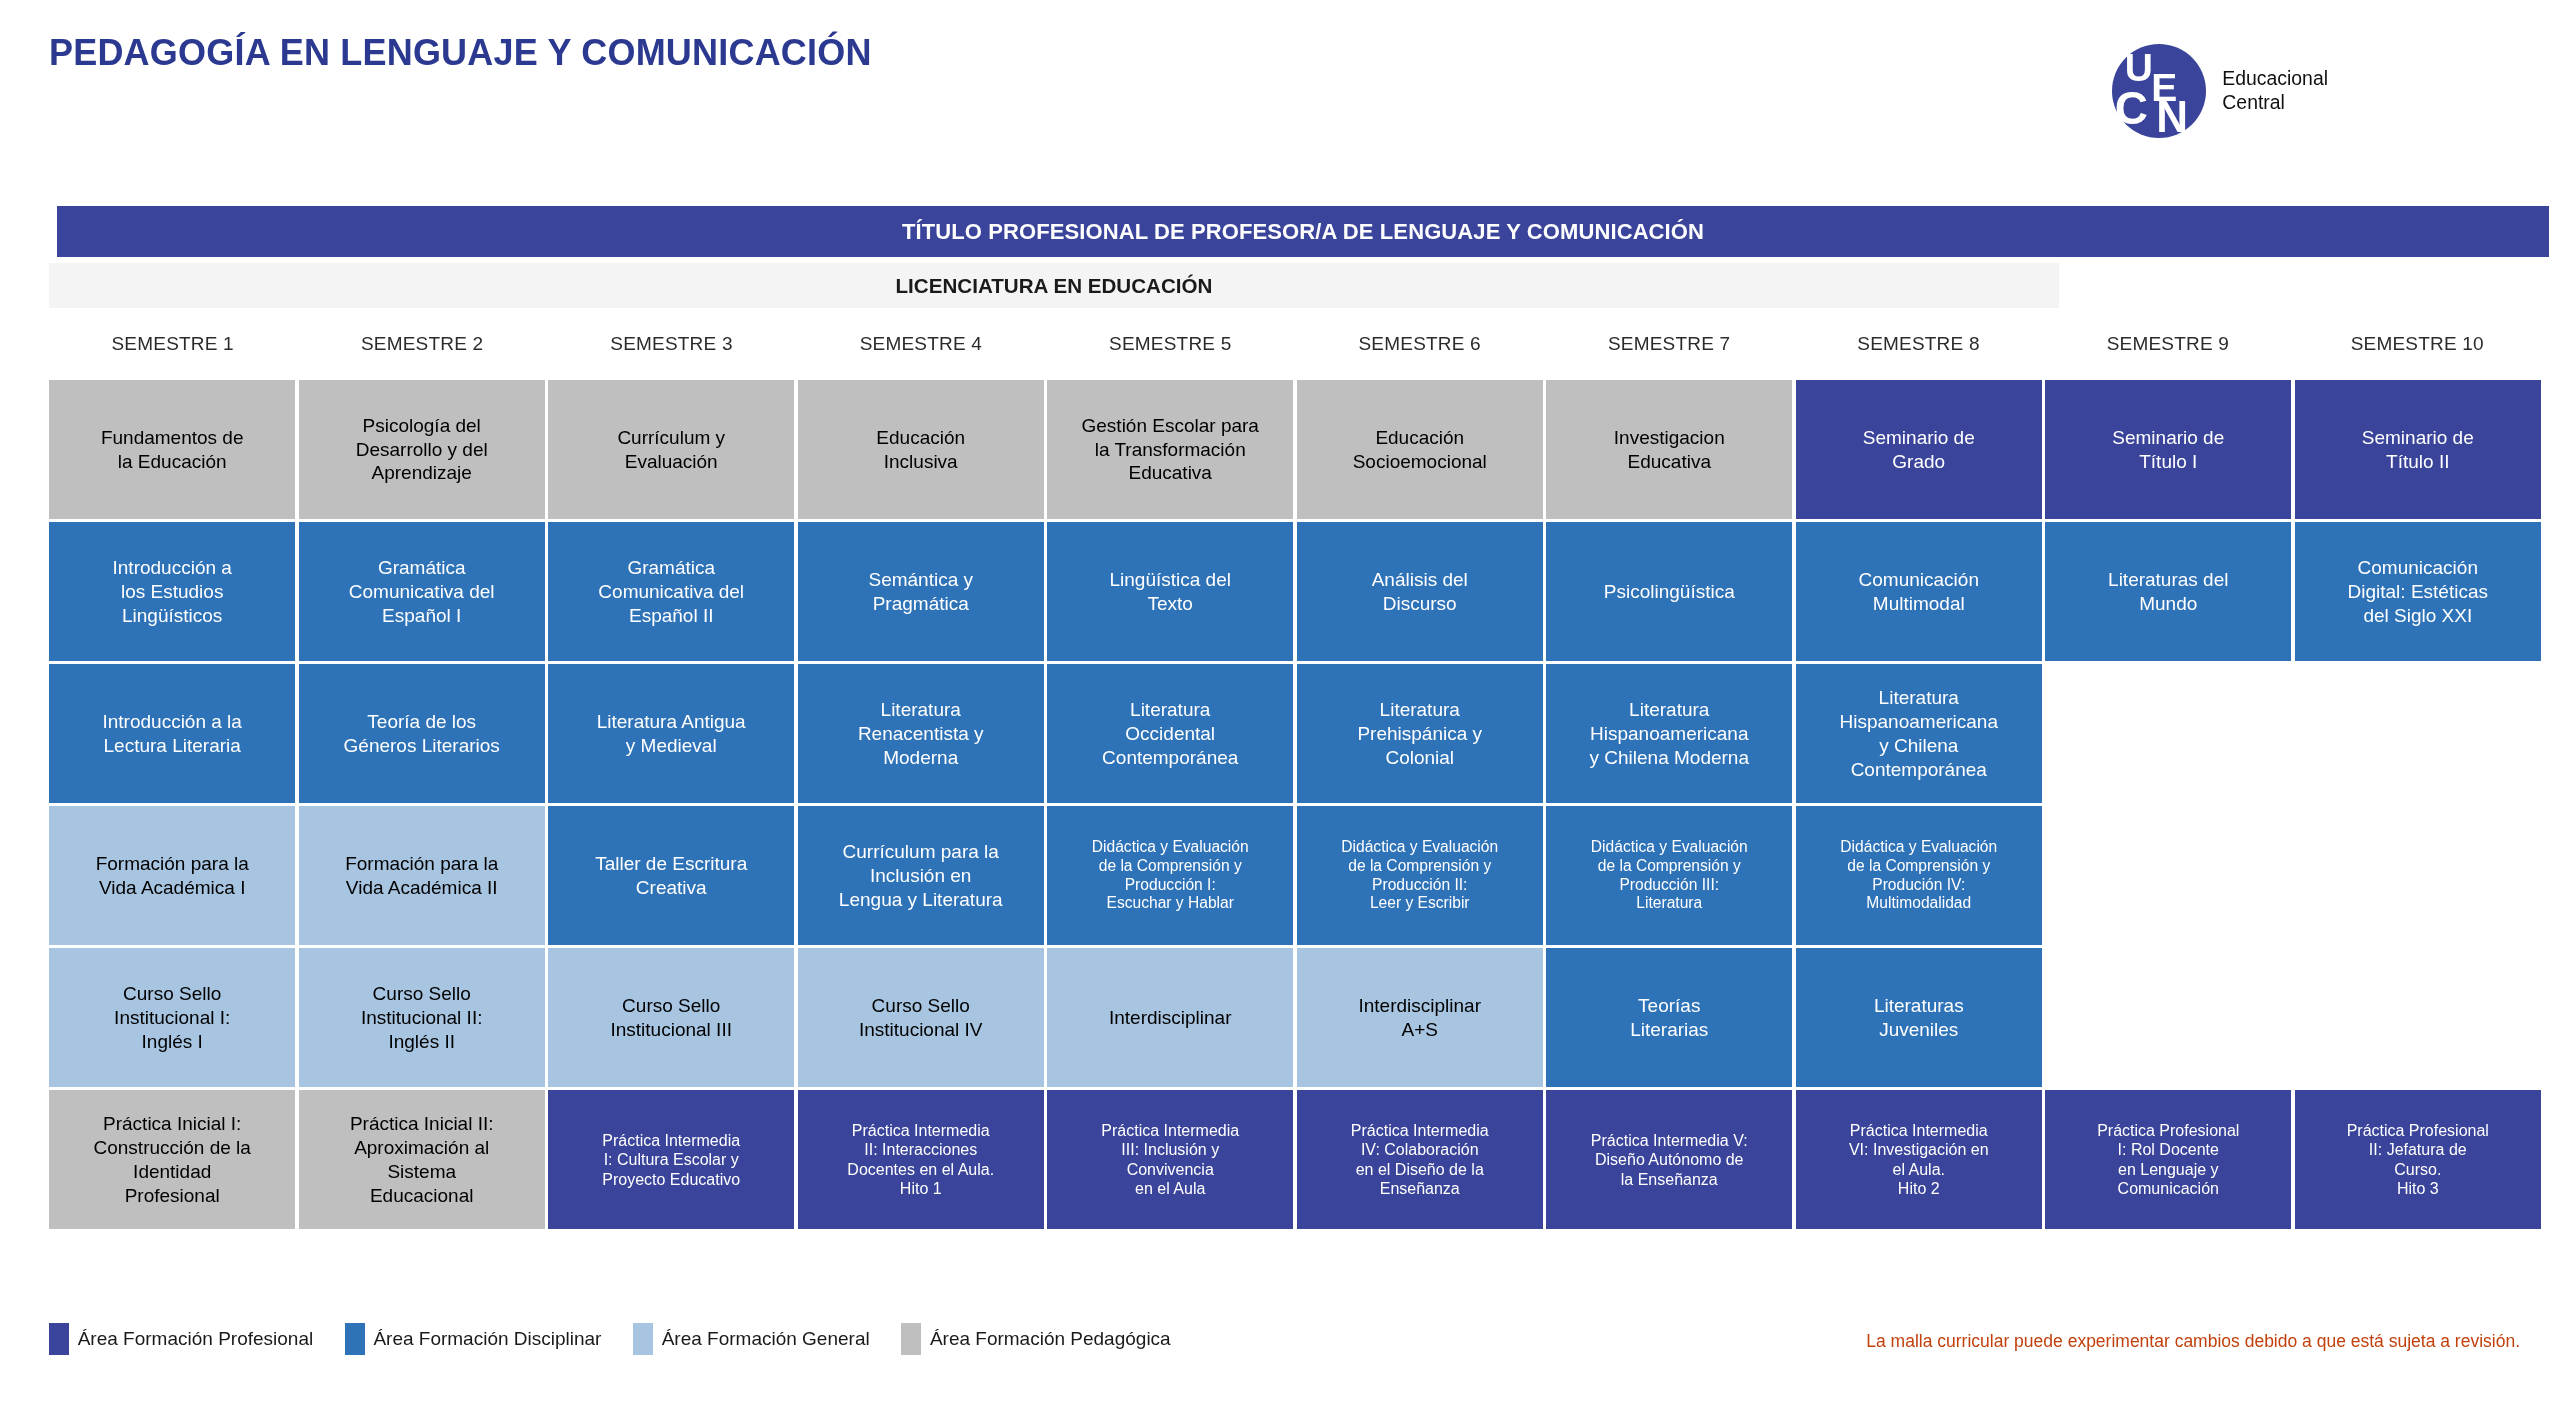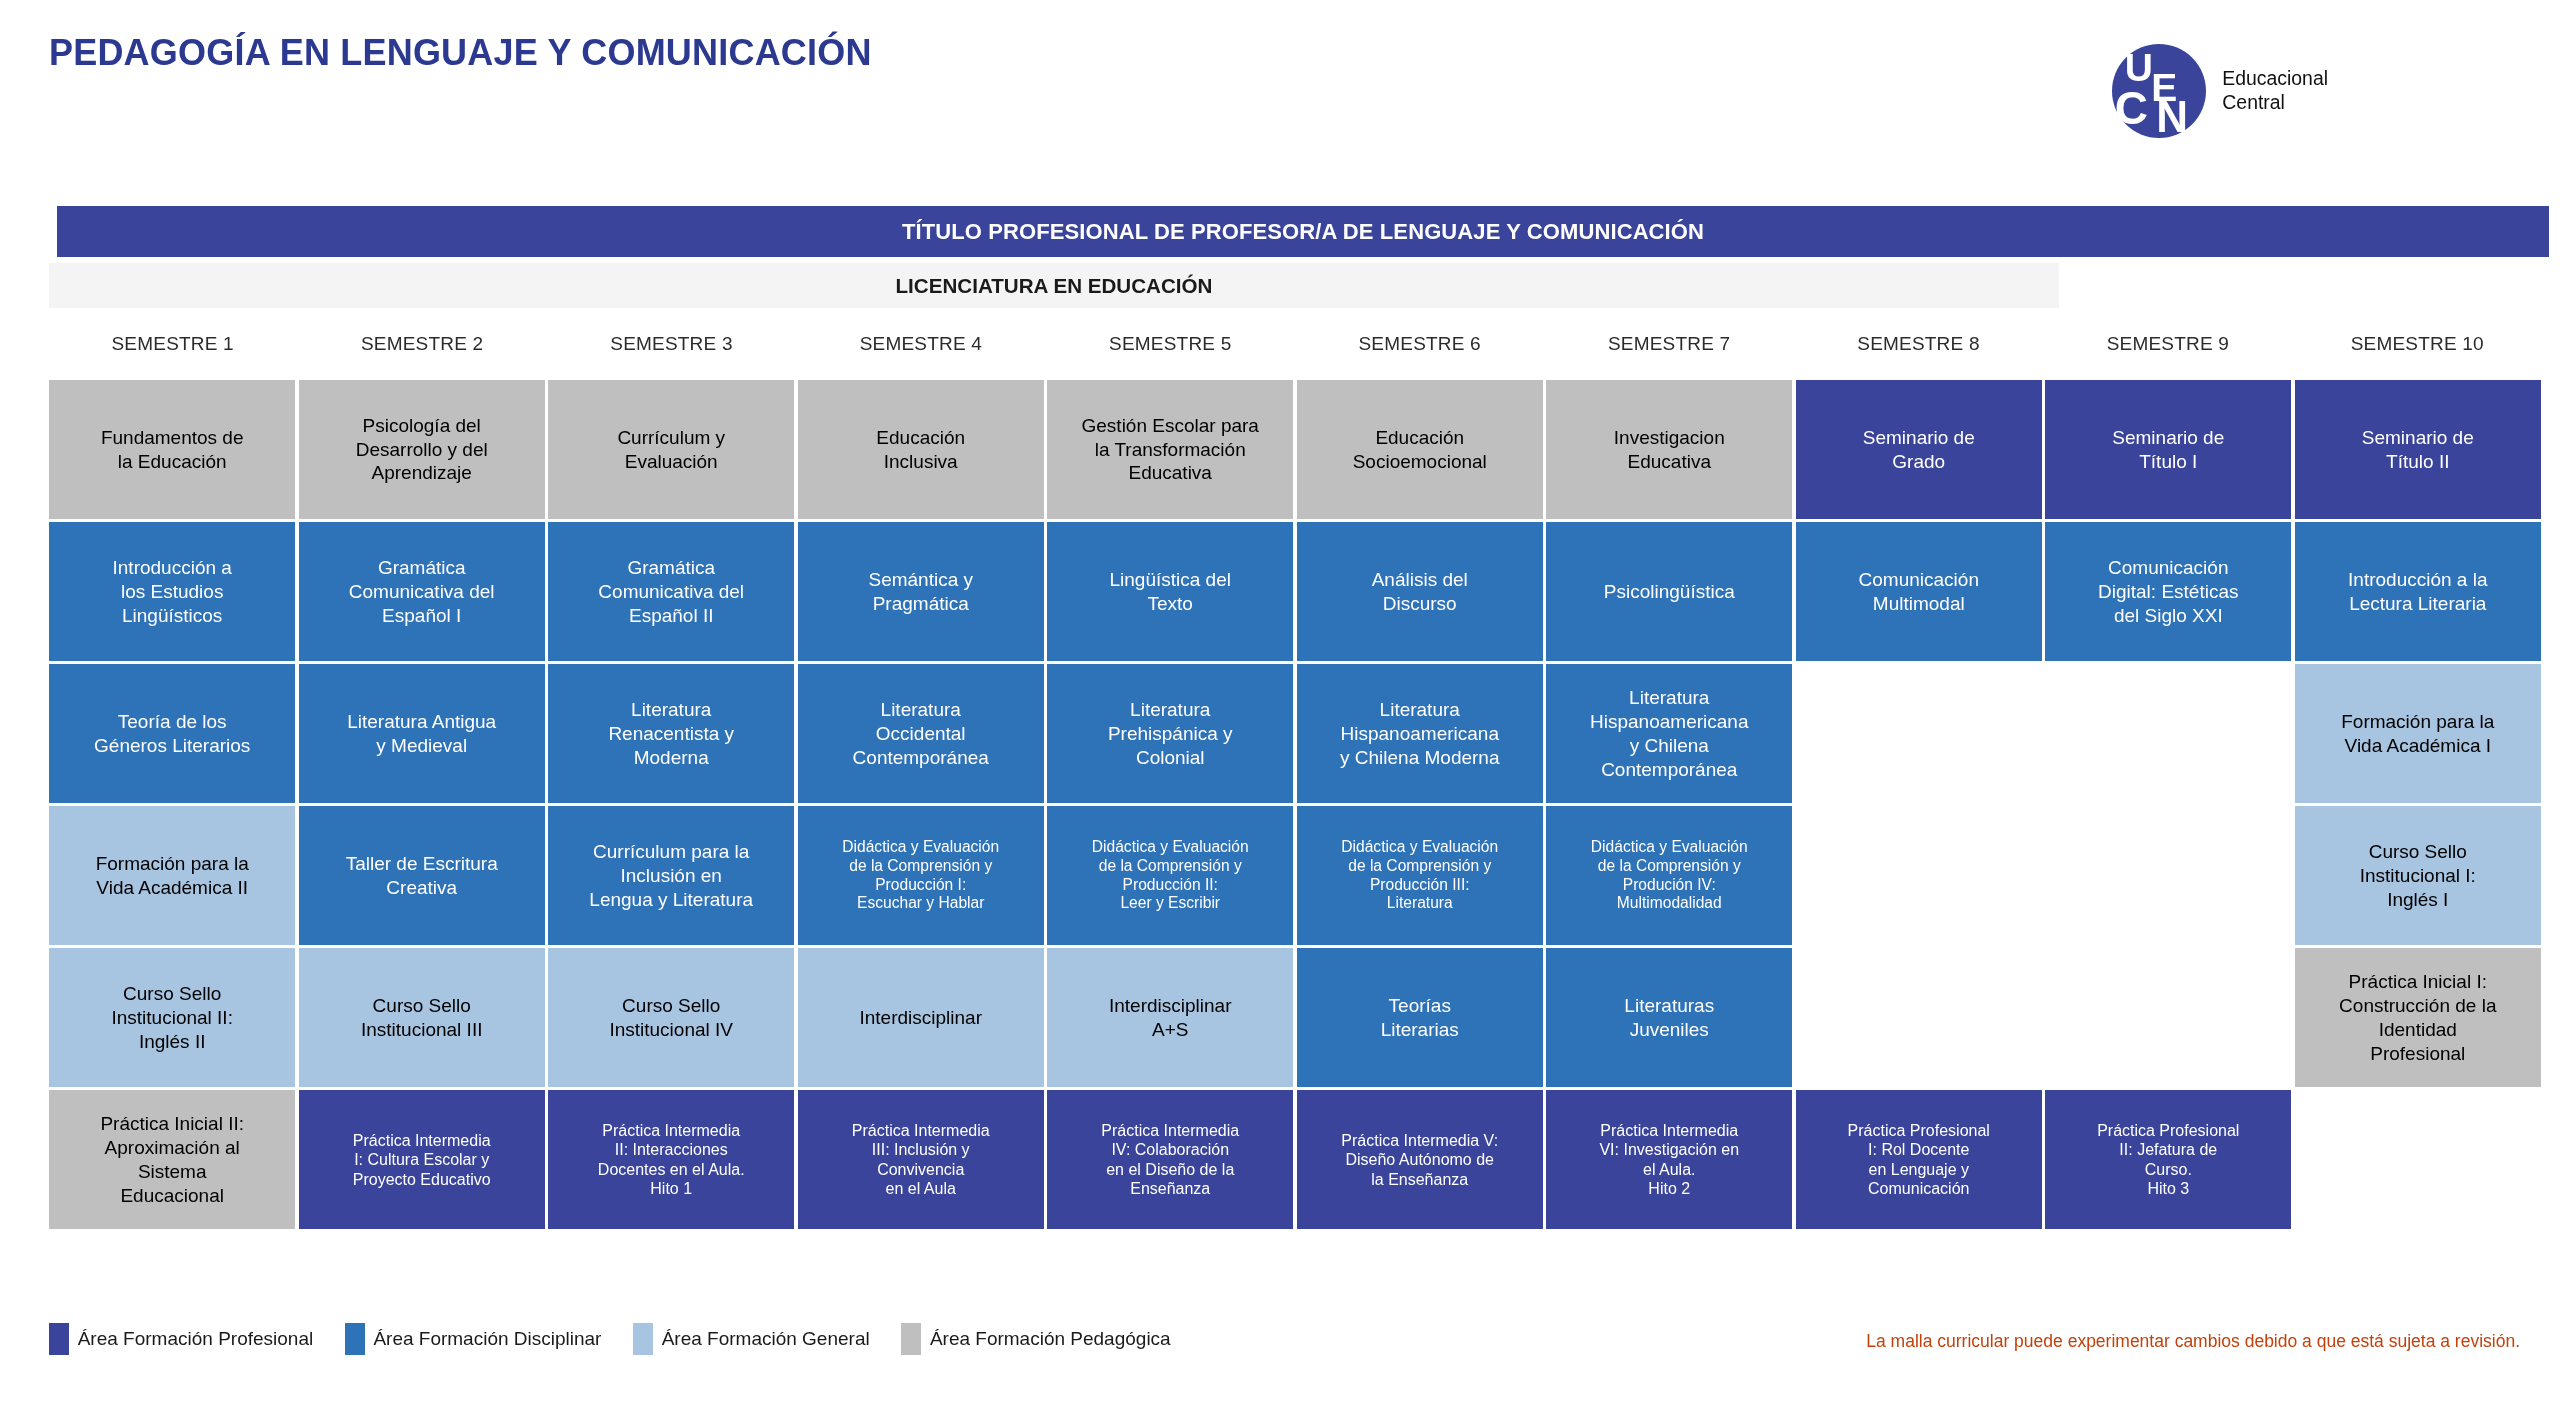--- a/index.html
+++ b/index.html
@@ -272,20 +272,23 @@
     <div class="cell area-disciplinar">
       <span>Análisis del<br>Discurso</span>
     </div>
     <div class="cell area-disciplinar">
       <span>Psicolingüística</span>
     </div>
     <div class="cell area-disciplinar">
       <span>Comunicación<br>Multimodal</span>
     </div>
     <div class="cell area-disciplinar">
+      <span>Literaturas del<br>Mundo</span>
+    </div>
+    <div class="cell area-disciplinar">
       <span>Comunicación<br>Digital: Estéticas<br>del Siglo XXI</span>
     </div>
     <div class="cell area-disciplinar">
       <span>Introducción a la<br>Lectura Literaria</span>
     </div>
     <div class="cell area-disciplinar">
       <span>Teoría de los<br>Géneros Literarios</span>
     </div>
     <div class="cell area-disciplinar">
       <span>Literatura Antigua<br>y Medieval</span>

